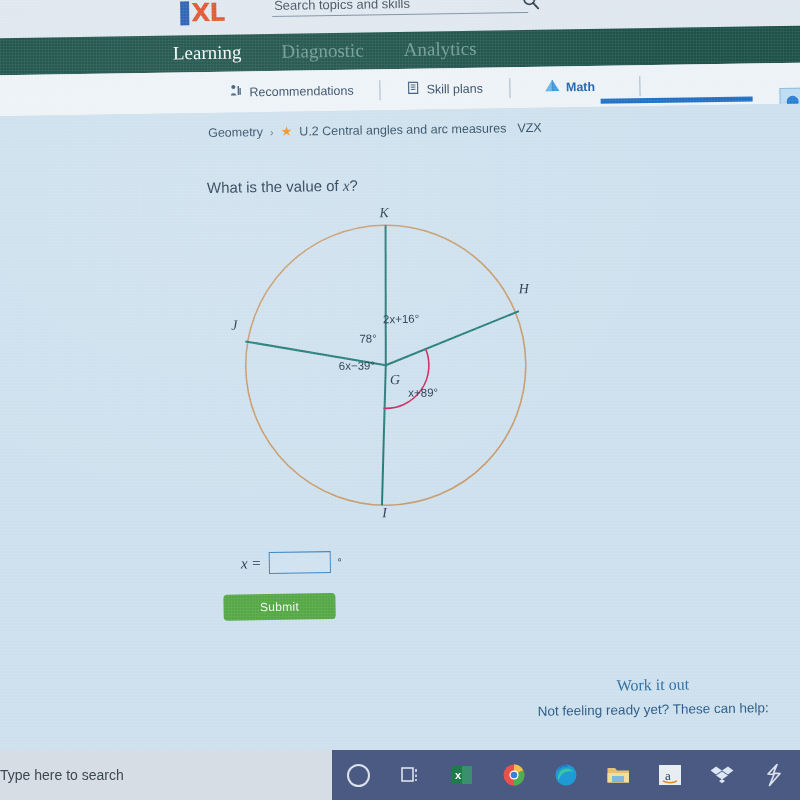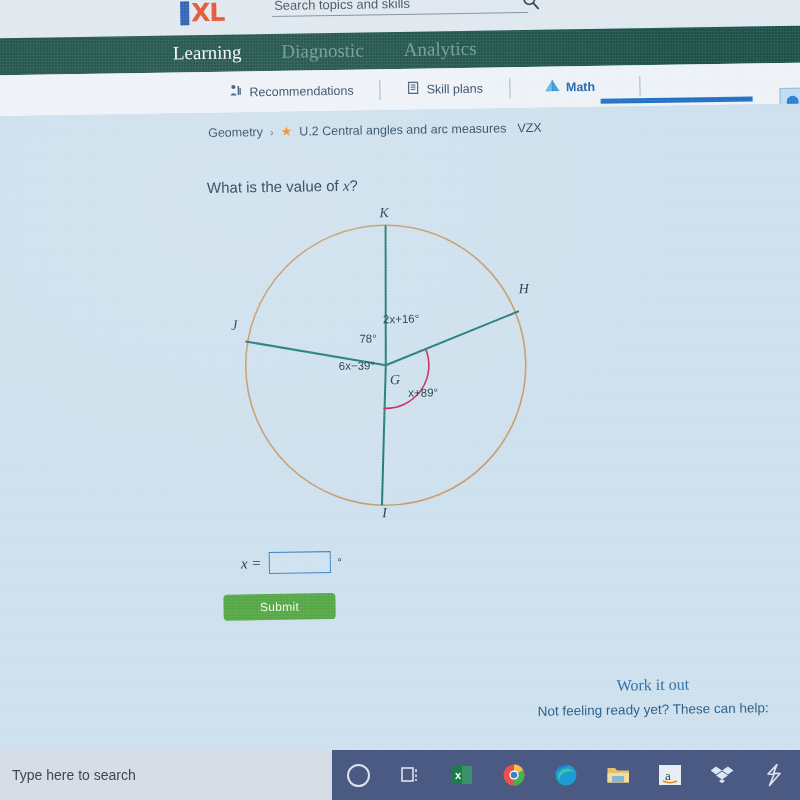--- a/index.html
+++ b/index.html
@@ -275,21 +275,21 @@
     background: #4a5a82;
     display: flex;
     align-items: center;
     z-index: 30;
   }
   .tb-search {
     width: 332px; height: 50px;
     background: #d6dde4;
     display: flex;
     align-items: center;
-    padding-left: 12px;
+    padding-left: 0;
     box-sizing: border-box;
   }
   .tb-search-text {
     font-size: 14px;
     color: #3c4853;
   }
   .tb-icons {
     display: flex;
     align-items: center;
     gap: 0px;

